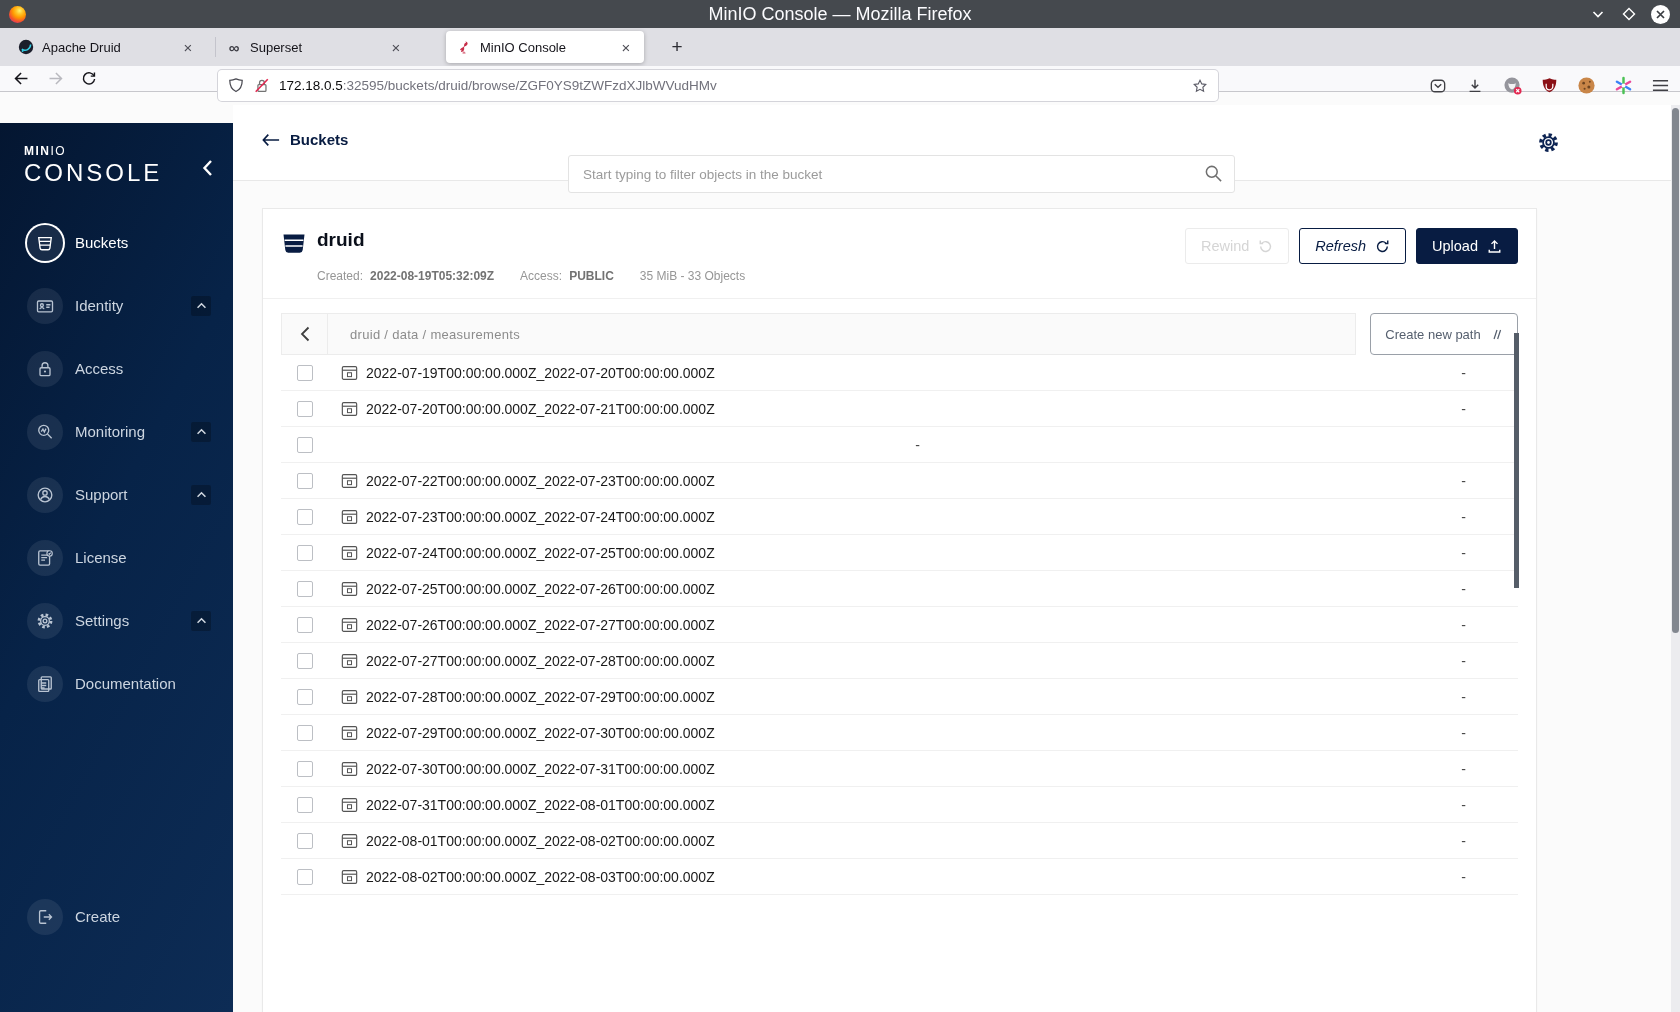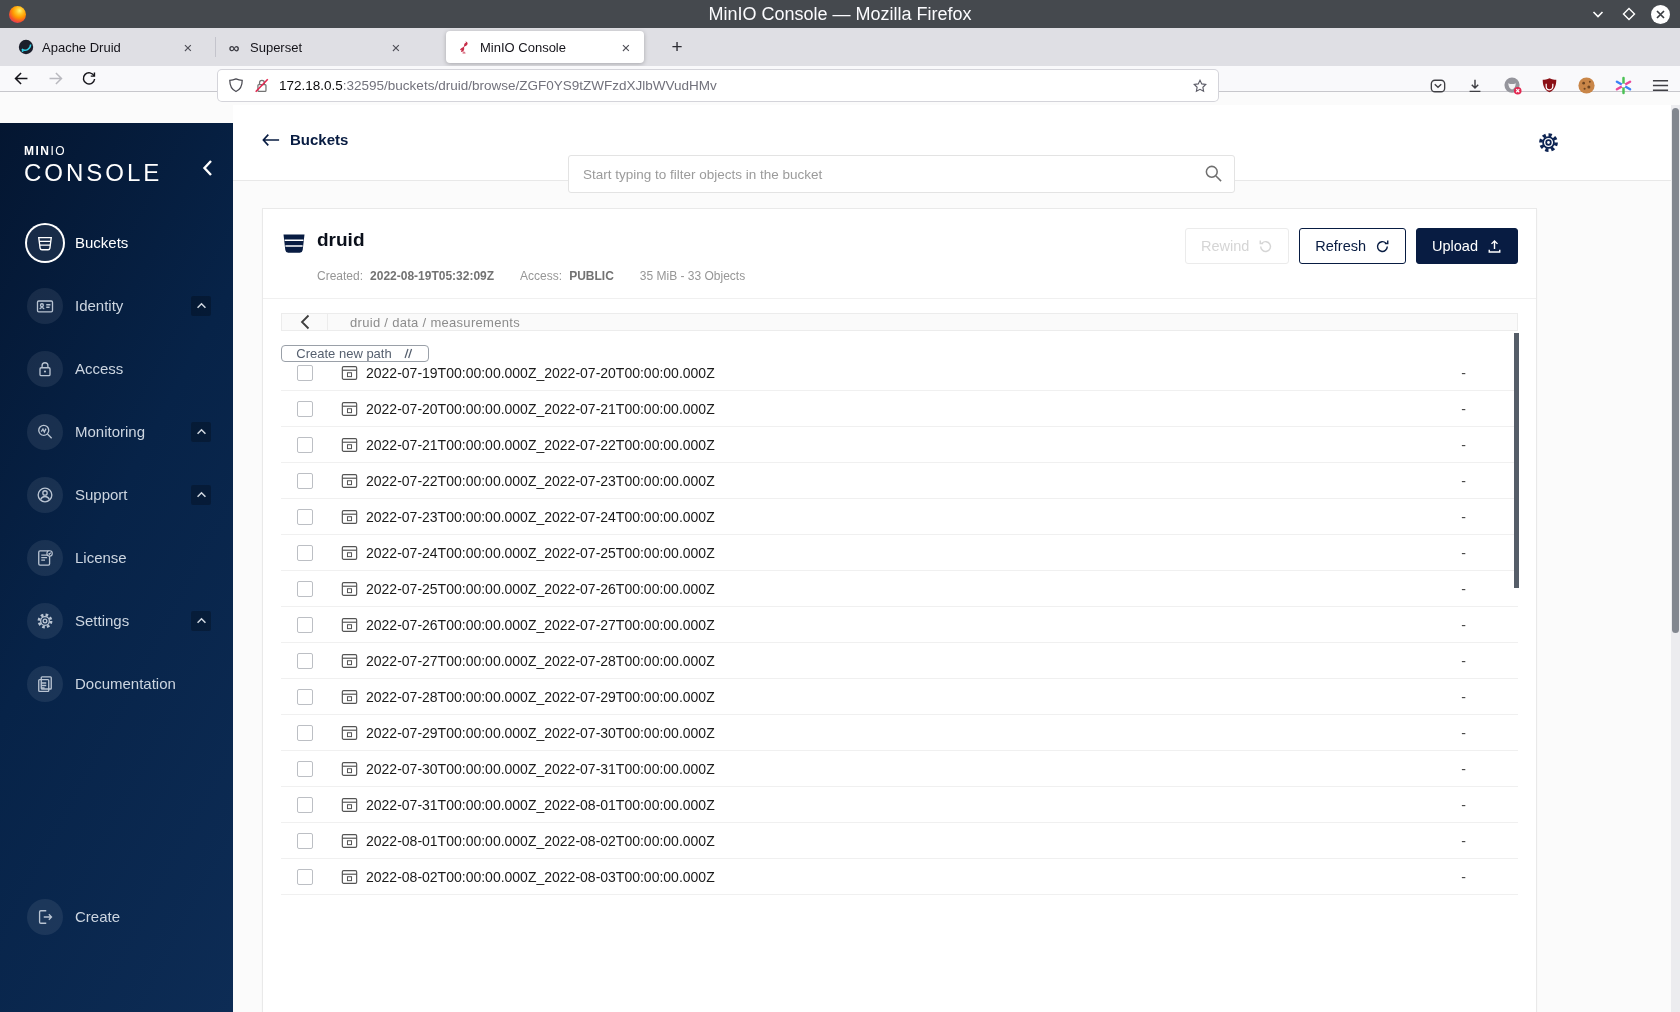--- a/index.html
+++ b/index.html
@@ -77,25 +77,25 @@
   .bucket-glyph { position:absolute; left:19px; top:24px; color:#081c42; }
   .bh-text { padding-left:35px; }
   .bh-title { font-size:19px; font-weight:bold; color:#0a0f1a; }
   .bh-meta { margin-top:18px; display:flex; font-size:12px; color:#969696; }
   .bh-meta .lbl { margin-right:7px; }
   .bh-meta .val { font-weight:bold; color:#737373; }
   .bh-meta .sep { width:26px; }
   .bh-buttons { position:absolute; right:18px; top:19px; display:flex; gap:10px; }
   .btn { height:36px; padding:0 15px; border-radius:3px; font-size:14.5px; display:flex; align-items:center; gap:9px; background:#fff; cursor:pointer; font-family:inherit; }
   .btn-disabled { border:1px solid #ebebeb; color:#d5d5d5; cursor:default; }
-  .btn-outline { border:1px solid #081c42; color:#081c42; }
+  .btn-outline { border:1px solid #081c42; color:#081c42;font-style:italic; }
   .btn-primary { border:1px solid #081c42; background:#081c42; color:#fff; }
 
   .browse { margin:14px 18px 0; }
-  .crumb-row { display:flex; gap:14px; height:42px;flex-direction:column; }
+  .crumb-row { display:flex; gap:14px; height:42px; }
   .crumb-bar { flex:1; display:flex; align-items:stretch; background:#fafafa; border:1px solid #ececec; }
   .crumb-back { width:46px; border-right:1px solid #ececec; display:flex; align-items:center; justify-content:center; color:#4a4a4a; cursor:pointer; }
   .crumb-path { display:flex; align-items:center; margin-left:22px; font-size:13px; color:#8c8c8c; letter-spacing:.3px; cursor:pointer; }
   .create-path-btn { width:148px; border:1px solid #9aa0a8; border-radius:4px; background:#fff; color:#555f6e; font-size:13px; display:flex; align-items:center; justify-content:center; gap:9px; cursor:pointer; }
 
   .table-head { display:flex; align-items:center; height:44px; border-bottom:1px solid #e2e2e2; font-size:14.5px; font-weight:bold; color:#161616; padding-right:52px; }
   .col-check { flex:0 0 54px; padding-left:16px; display:flex; align-items:center; }
   .col-name { flex:1 1 auto; min-width:0; display:flex; align-items:center; }
   .col-modified { flex:0 0 470px; }
   .col-size { flex:0 0 115px; text-align:right; }
@@ -541,30 +541,20 @@
       <span class="obj-name">2022-07-20T00:00:00.000Z_2022-07-21T00:00:00.000Z</span>
     </div>
     <div class="col-modified"></div>
     <div class="col-size">-</div>
   </div>
 
   <div class="trow">
     <div class="col-check">
       <span class="checkbox"></span>
     </div>
-    <div class="col-name">
-      <span class="obj-icon">
-        <svg width="17" height="16" viewBox="0 0 20 19">
-                      <rect x="1.5" y="2" width="17" height="15" rx="1.5" fill="none" stroke="currentColor" stroke-width="1.4"></rect>
-                      <path d="M1.5 6.2h17" stroke="currentColor" stroke-width="1.4"></path>
-                      <rect x="7.6" y="9.2" width="4.8" height="4.6" fill="none" stroke="currentColor" stroke-width="1.2"></rect>
-                    </svg>
-      </span>
-      <span class="obj-name">2022-07-21T00:00:00.000Z_2022-07-22T00:00:00.000Z</span>
-    </div>
     <div class="col-modified"></div>
     <div class="col-size">-</div>
   </div>
 
   <div class="trow">
     <div class="col-check">
       <span class="checkbox"></span>
     </div>
     <div class="col-name">
       <span class="obj-icon">

